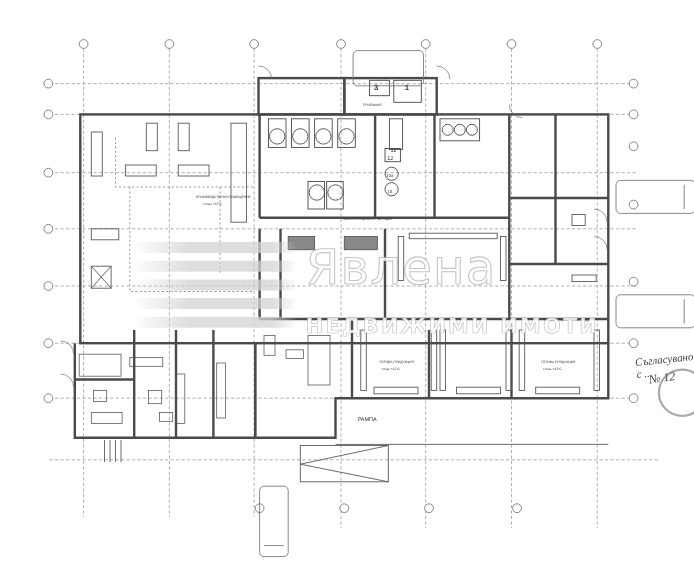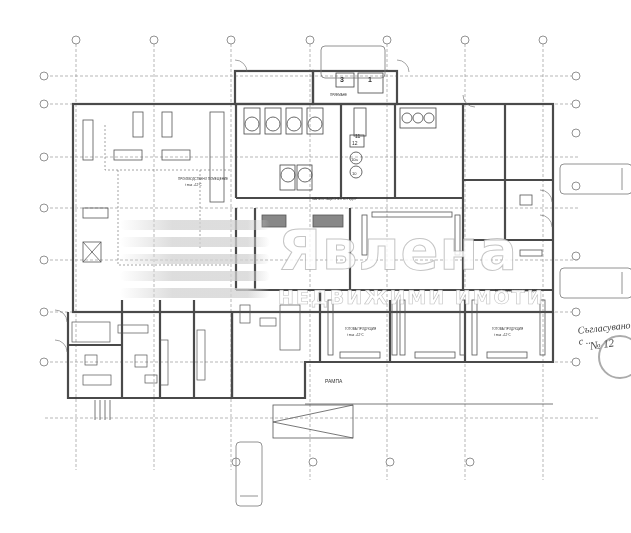--- a/index.html
+++ b/index.html
@@ -1,19 +1,19 @@
 <!DOCTYPE html>
 <html><head>
 <meta charset="utf-8">
 <style>
   html,body{margin:0;padding:0;background:#ffffff;}
   body{width:631px;height:533px;overflow:hidden;position:relative;font-family:"Liberation Sans",sans-serif;}
   #plan{position:absolute;left:0;top:0;width:631px;height:533px;}
   .lbl{font-family:"Liberation Sans",sans-serif;fill:#333;}
-  .wm-main{position:absolute;left:278px;top:222px;font-family:"DejaVu Sans",sans-serif;font-weight:bold;font-size:56px;letter-spacing:1px;color:rgba(255,255,255,0.82);
+  .wm-main{position:absolute;left:278px;top:222px;font-family:"DejaVu Sans",sans-serif;font-weight:normal;font-size:44px;letter-spacing:1px;color:rgba(255,255,255,0.82);
     -webkit-text-stroke:1px rgba(150,150,150,0.55);line-height:1;}
   .wm-sub{position:absolute;left:278px;top:288px;font-family:"DejaVu Sans",sans-serif;font-weight:bold;font-size:19px;letter-spacing:2px;color:rgba(255,255,255,0.85);
     -webkit-text-stroke:0.6px rgba(150,150,150,0.6);line-height:1;}
   .wm-logo{position:absolute;left:120px;top:220px;width:150px;height:95px;}
   .wm-logo div{height:10px;margin-bottom:7px;background:linear-gradient(90deg,rgba(255,255,255,0) 0%,rgba(210,210,210,0.75) 35%,rgba(210,210,210,0.75) 85%,rgba(255,255,255,0) 100%);border-radius:5px;}
   .sig{position:absolute;left:578px;top:322px;font-family:"Liberation Serif",serif;font-style:italic;font-size:10px;color:#444;transform:rotate(-6deg);}
   .sig2{position:absolute;left:590px;top:338px;font-family:"Liberation Serif",serif;font-style:italic;font-size:11px;color:#444;transform:rotate(-8deg);}
   .stamp{position:absolute;left:598px;top:335px;width:40px;height:40px;border:2px solid #666;border-radius:50%;opacity:0.55;}
 </style>
 </head>

